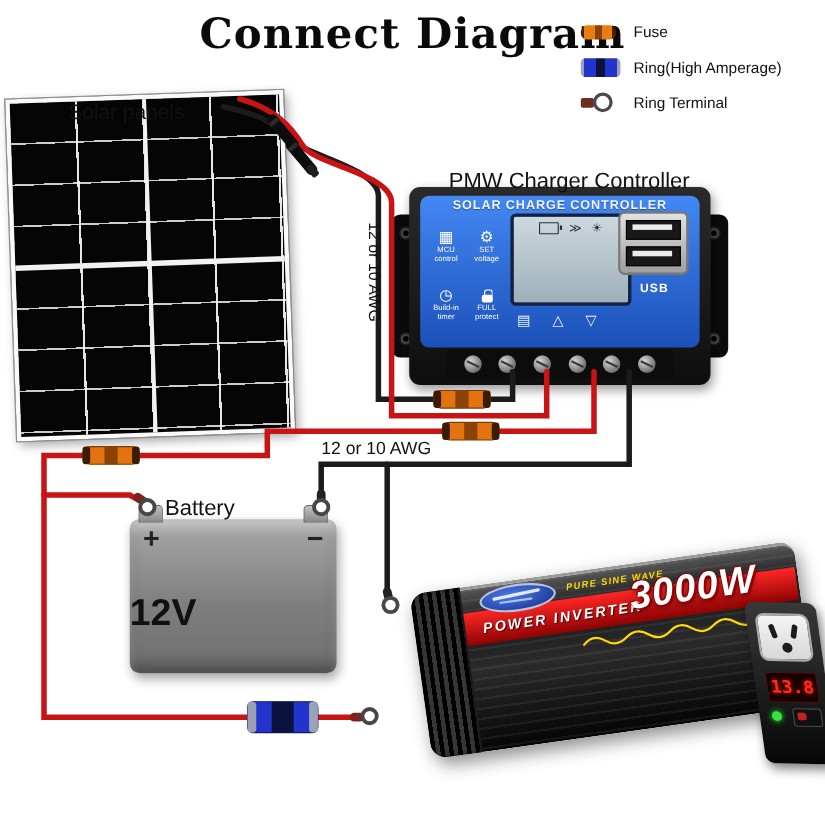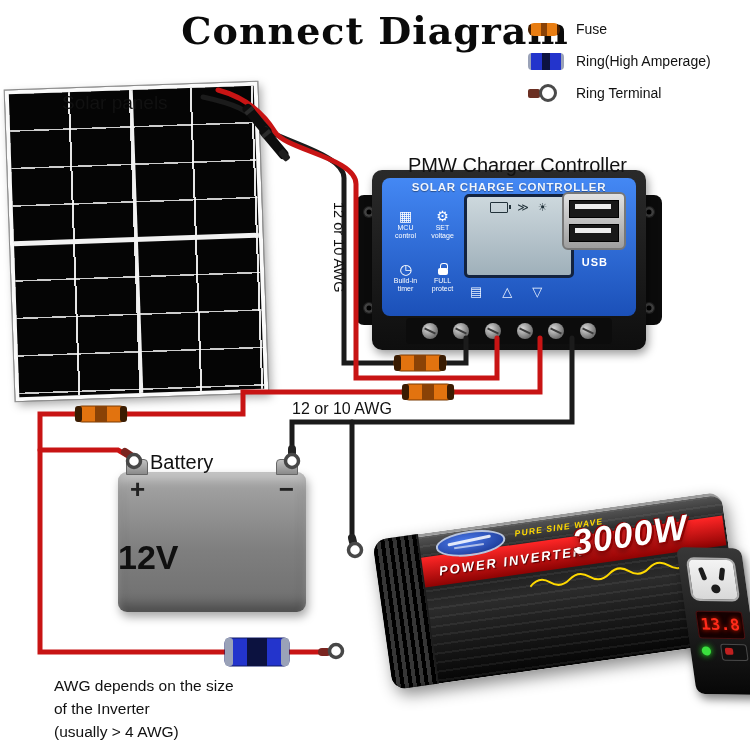--- a/index.html
+++ b/index.html
@@ -353,19 +353,14 @@
     </g>
     <g>
       <line x1="322" y1="652" x2="327" y2="652" stroke="#7a2520" stroke-width="8" stroke-linecap="round"></line>
       <circle cx="336" cy="651" r="6.5" fill="#fff" stroke="#474747" stroke-width="3.5"></circle>
     </g>
   </svg>
 
   <div class="awg-v">12 or 10 AWG</div>
   <div class="awg-h">12 or 10 AWG</div>
 
-  <div class="note">
-    <div>AWG depends on the size</div>
-    <div>of the Inverter</div>
-    <div>(usually  &gt; 4 AWG)</div>
-  </div>
 
 </div>
 
 </body></html>

